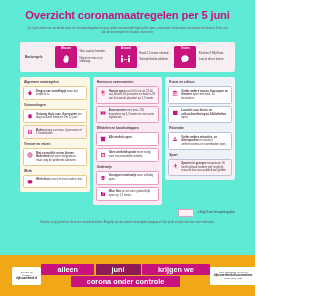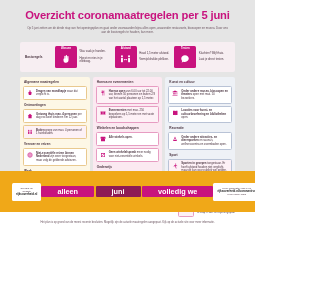--- a/index.html
+++ b/index.html
@@ -2,21 +2,21 @@
 <html lang="nl"><head>
 <meta charset="utf-8">
 <style>
   html,body{margin:0;padding:0;}
   body{
     width:255px;height:300px;overflow:hidden;
     background:#ffffff;
     font-family:"Liberation Sans","DejaVu Sans",sans-serif;
     color:#3b2a33;
   }
-  .page{position:relative;width:255px;height:212px;background:#e5e5e5;}
+  .page{position:relative;width:255px;height:296px;background:#5eead4;}
 
   
   .header{padding:9px 22px 0 22px;text-align:center;}
   .title{
     font-size:11.2px;font-weight:bold;color:#c8137e;
     letter-spacing:-0.15px;line-height:12px;margin:0 0 5px 0;
   }
   .subtitle{
     font-size:2.9px;line-height:4.3px;color:#6b5560;
     margin:0 auto;max-width:205px;
@@ -396,21 +396,24 @@
   <div class="banner">
     <div class="banner-box">
       <span class="bb-small">Ga naar de website</span>
       <span class="bb-strong">rijksoverheid.nl</span>
     </div>
 
     <div class="slogan">
       <div class="slogan-row">
         <span class="chip chip-magenta">alleen</span>
         <span class="chip chip-dark">juni</span>
-        <span class="chip chip-magenta">volledig we</span>
+        <span class="chip chip-magenta">krijgen we</span>
+      </div>
+      <div class="slogan-row">
+        <span class="chip chip-magenta">corona onder controle</span>
       </div>
     </div>
 
     <div class="banner-box">
       <span class="bb-small">Meer informatie vind je op</span>
       <span class="bb-strong">rijksoverheid.nl/coronavirus</span>
       <span class="bb-small">of bel 0800-1351</span>
     </div>
   </div>
 

